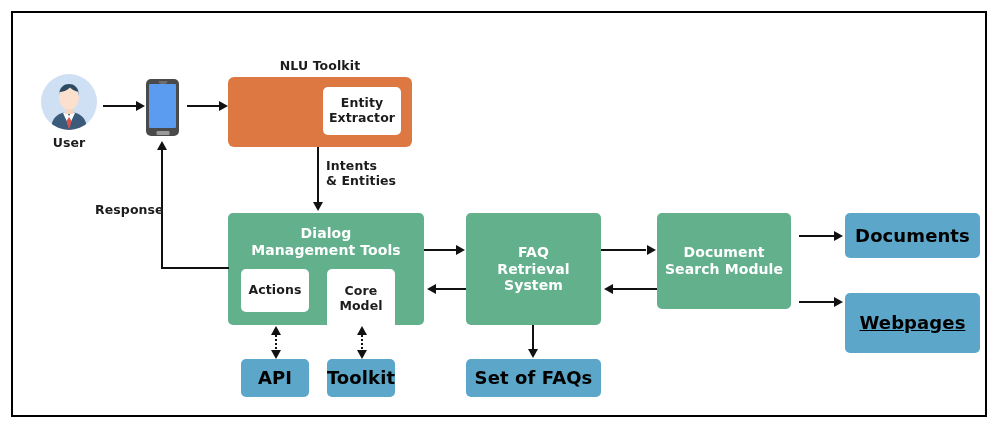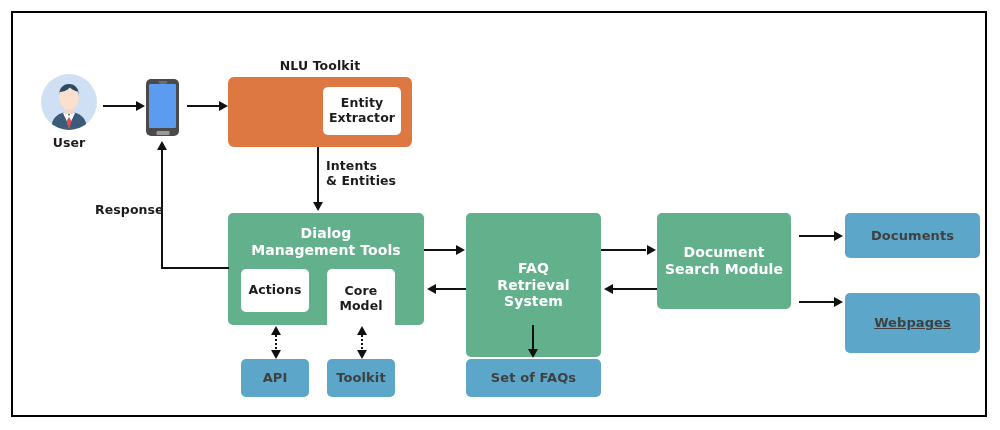--- a/index.html
+++ b/index.html
@@ -43,23 +43,23 @@
   }
   .node.green {
     background: #63b08d;
     color: #ffffff;
     font-weight: bold;
     font-size: 14px;
     letter-spacing: .1px;
   }
   .node.blue {
     background: #5ca7c9;
-    color: #404040;
-    font-weight: bold;
-    font-size: 13px;
+    color: #000000;
+    font-weight: bold;
+    font-size: 18px;
     letter-spacing: .1px;
   }
   .node.orange {
     background: #dd7843;
     border-radius: 6px;
   }
   .node.white {
     background: #ffffff;
     color: #1c1c1c;
     font-weight: bold;
@@ -242,21 +242,21 @@
     <div class="arrowhead arrow-down" style="left:344px; top:337px;"></div>
 
     <div class="node blue" style="left:228px; top:346px; width:68px; height:38px;">API</div>
     <div class="node blue" style="left:314px; top:346px; width:68px; height:38px;">Toolkit</div>
 
     <div class="line hline" style="left:411px; top:236px; width:33px;"></div>
     <div class="arrowhead arrow-right" style="left:443px; top:232px;"></div>
     <div class="line hline" style="left:423px; top:275px; width:30px;"></div>
     <div class="arrowhead arrow-left" style="left:414px; top:271px;"></div>
 
-    <div class="node green" style="left:453px; top:200px; width:135px; height:144px;">FAQ
+    <div class="node green" style="left:453px; top:200px; width:135px; height:112px;">FAQ
 Retrieval System</div>
 
     <div class="line vline" style="left:519px; top:312px; height:26px;"></div>
     <div class="arrowhead arrow-down" style="left:515px; top:336px;"></div>
     <div class="node blue" style="left:453px; top:346px; width:135px; height:38px;">Set of FAQs</div>
 
     <div class="line hline" style="left:588px; top:236px; width:45px;"></div>
     <div class="arrowhead arrow-right" style="left:634px; top:232px;"></div>
     <div class="line hline" style="left:600px; top:275px; width:44px;"></div>
     <div class="arrowhead arrow-left" style="left:591px; top:271px;"></div>

